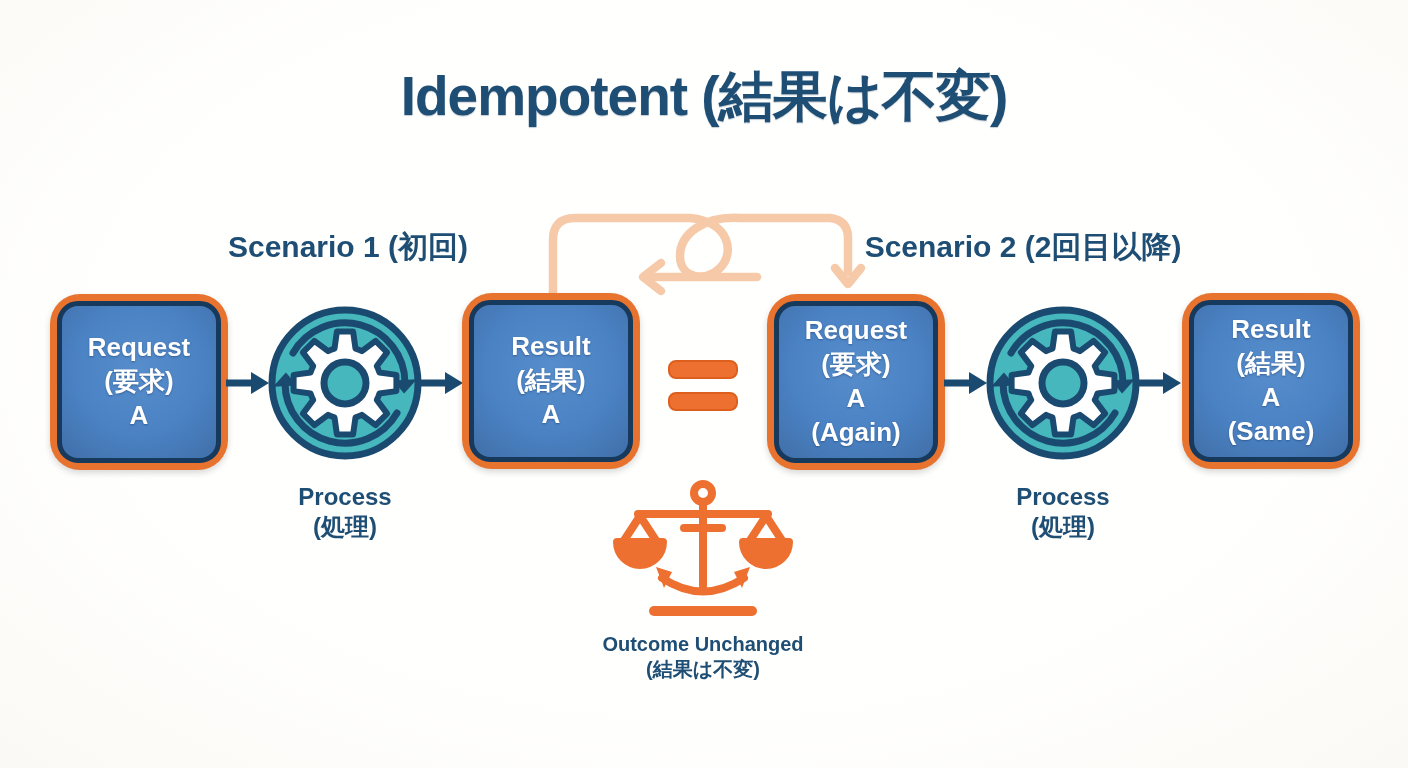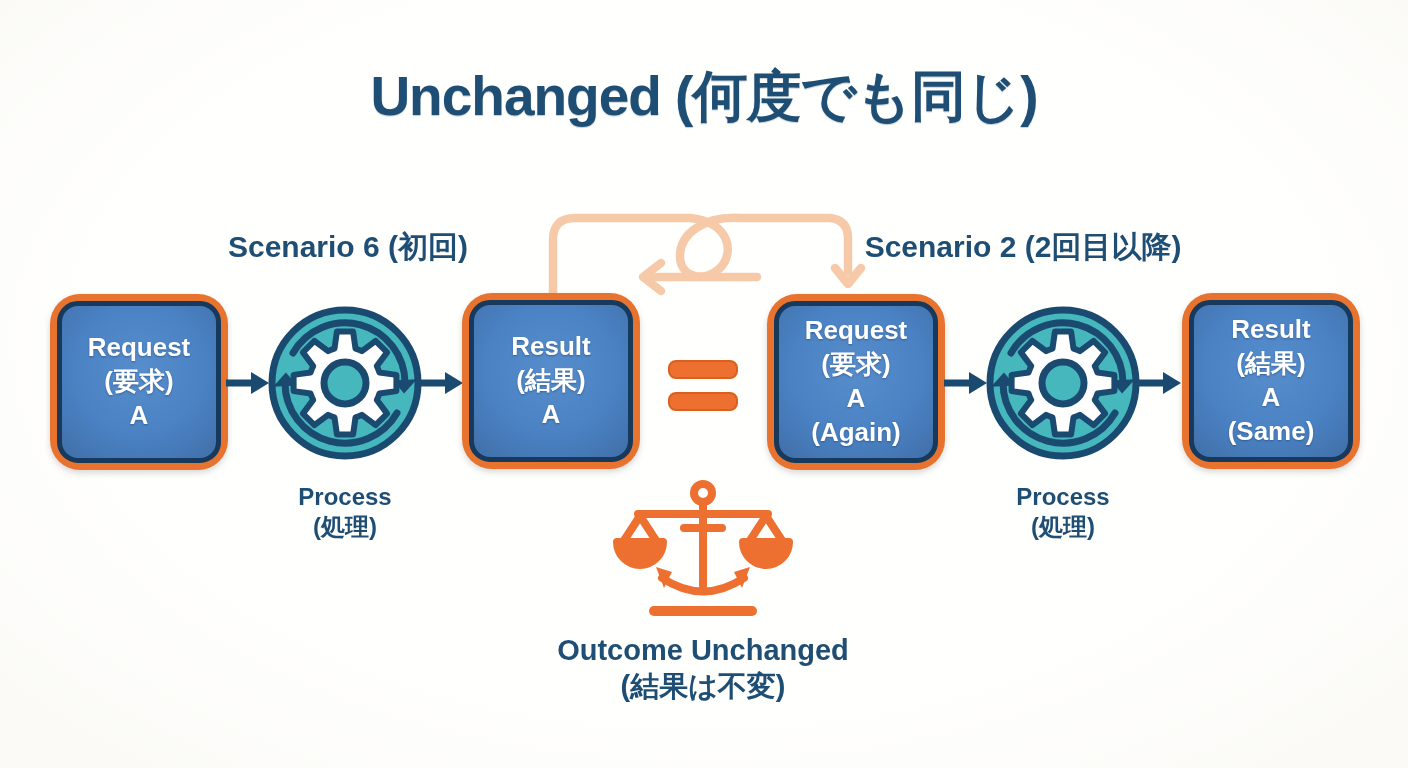--- a/index.html
+++ b/index.html
@@ -36,29 +36,29 @@
   .proc-label{
     top:482px;width:220px;text-align:center;
     font-size:24px;font-weight:bold;line-height:1.27;white-space:pre-line;
   }
   .eq-bar{
     width:70px;height:19px;border-radius:8px;
     background:#ee7030;border:2px solid #dd5f1d;box-sizing:border-box;
   }
   .outcome-label{
     top:632px;width:440px;text-align:center;
-    font-size:29px;font-weight:bold;line-height:1.25;white-space:pre-line;
+    font-size:20px;font-weight:bold;line-height:1.25;white-space:pre-line;
   }
 </style>
 </head>
 <body>
 
-<div class="abs title navy">Unchanged (何度でも同じ)</div>
+<div class="abs title navy">Idempotent (結果は不変)</div>
 
-<div class="abs scenario-label navy" style="left:138px;">Scenario 6 (初回)</div>
+<div class="abs scenario-label navy" style="left:138px;">Scenario 1 (初回)</div>
 <div class="abs scenario-label navy" style="left:813px;">Scenario 2 (2回目以降)</div>
 
 <svg class="abs" style="left:530px;top:208px;" width="350" height="100" viewBox="0 0 350 100">
   <g fill="none" stroke="#f6c9a8" stroke-width="8.5" stroke-linecap="round" stroke-linejoin="round">
     <path d="M23,88 L23,32 Q23,10 45,10 L160,10 C200,14 205,45 190,60 C175,75 150,70 150,48 C150,25 175,8 210,10 L300,10 Q318,12 318,30 L318,64"></path>
     <path d="M305,60 L318,76 L331,60"></path>
     <path d="M227,69 L117,69"></path>
     <path d="M131,55 L113,69 L131,83"></path>
   </g>
 </svg>

